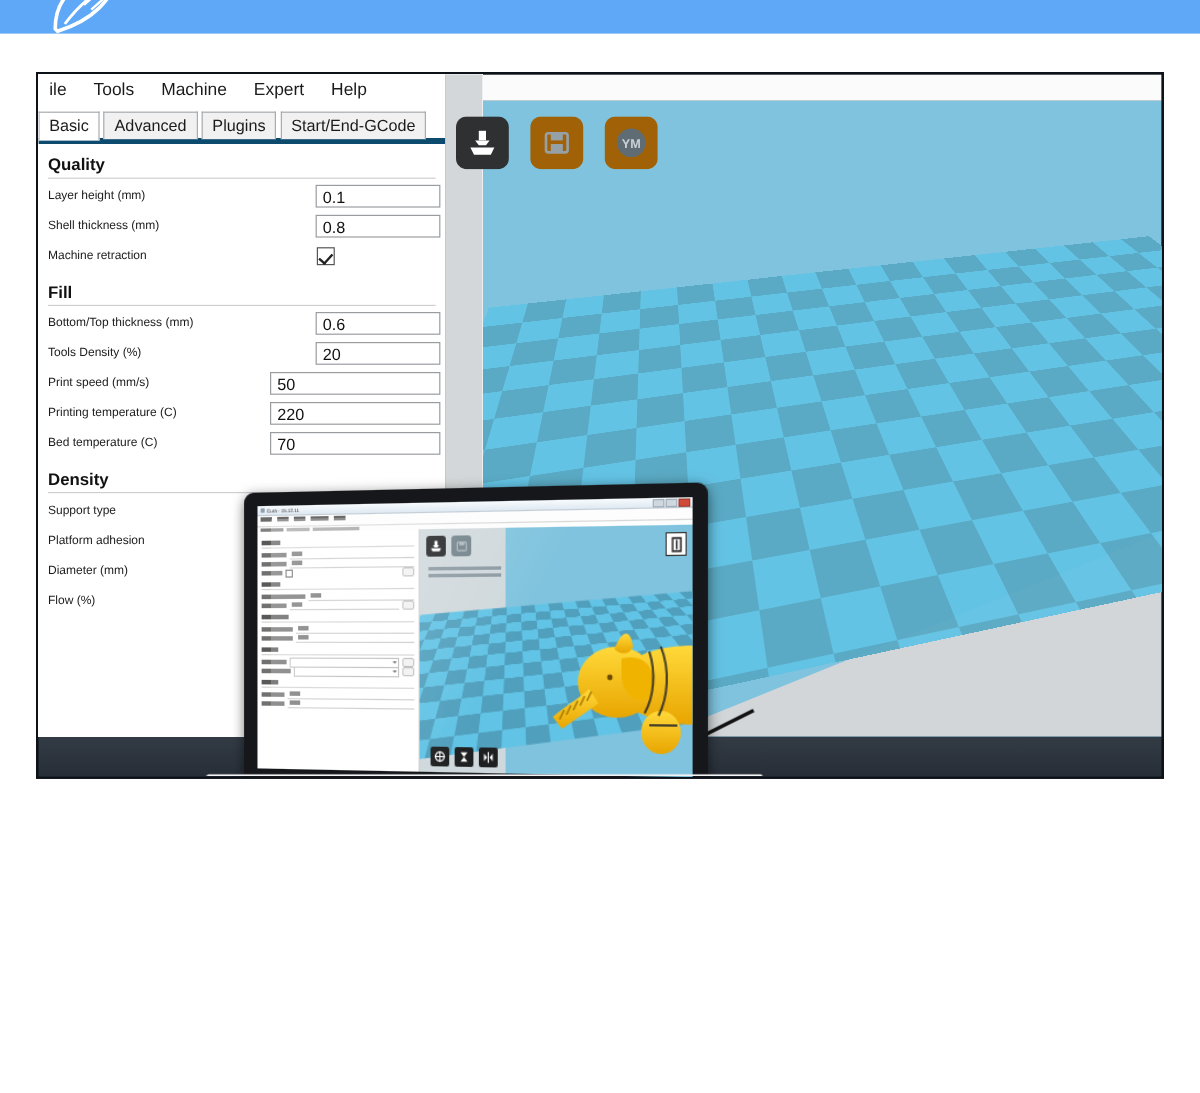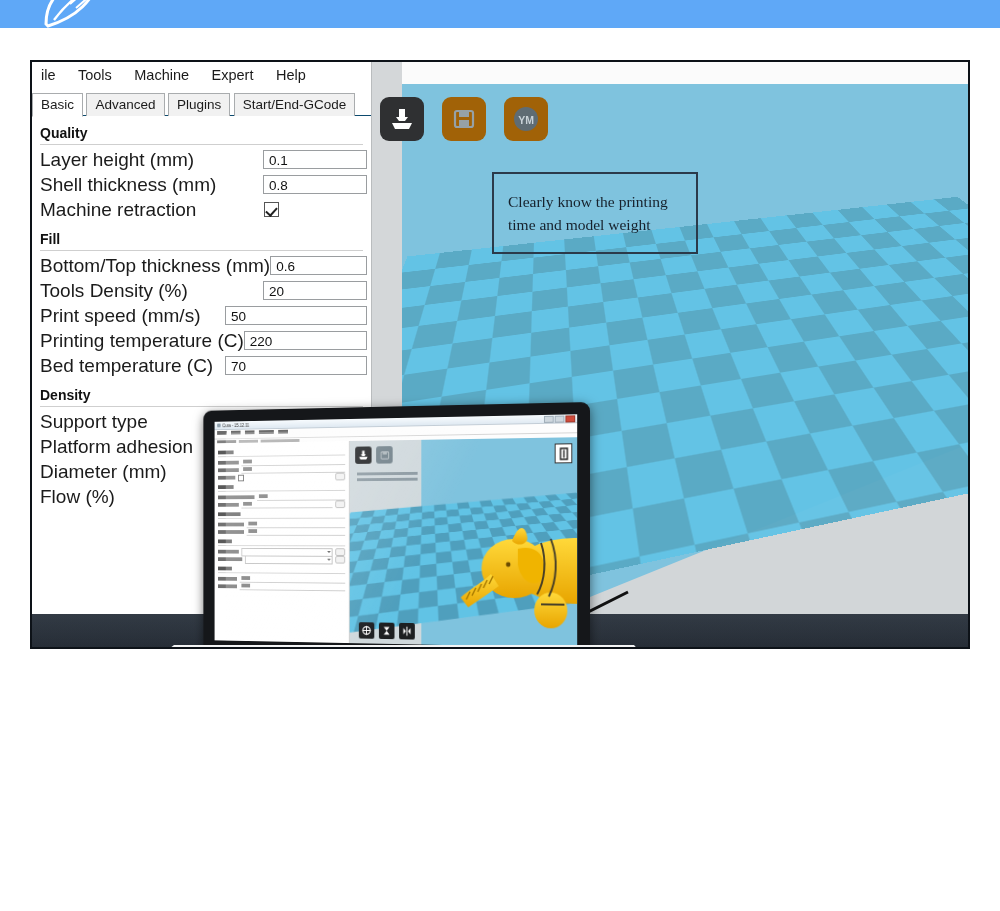--- a/index.html
+++ b/index.html
@@ -29,28 +29,28 @@
        background-image:linear-gradient(45deg,#58a8c4 25%,transparent 25%,transparent 75%,#58a8c4 75%),
                         linear-gradient(45deg,#58a8c4 25%,transparent 25%,transparent 75%,#58a8c4 75%);
        background-size:56px 56px;background-position:0 0,28px 28px;opacity:.96;}
   .bed-corner{position:absolute;left:540px;top:490px;width:60px;height:52px;}
 
   
   .cura{position:absolute;left:0;top:0;width:340px;height:552px;background:#ffffff;
         border-right:1px solid #b9bcbe;box-sizing:border-box;overflow:hidden;}
   .menubar{height:26px;padding:4px 0 0 0;border-bottom:0;background:#fff;white-space:nowrap;}
   .menubar span{display:inline-block;font-size:14.5px;color:#1b1b1b;padding:0 9px;}
-  .tabs{height:23px;border-bottom:1px solid #0c4a6e;background:#fff;white-space:nowrap;position:relative;}
+  .tabs{height:23px;border-bottom:5px solid #0c4a6e;background:#fff;white-space:nowrap;position:relative;}
   .tab{display:inline-block;font-size:13.5px;color:#1b1b1b;padding:3px 8px 4px 8px;
        border:1px solid #a9acae;border-bottom:none;background:#f1f1f1;margin-right:-1px;position:relative;top:1px;}
   .tab.active{background:#ffffff;border-bottom:1px solid #ffffff;z-index:2;}
   .sect{margin:9px 8px 2px 8px;font-size:14px;font-weight:bold;color:#111;
         border-bottom:1px solid #cfcfcf;padding-bottom:3px;}
   .row{display:flex;align-items:center;height:25px;margin:0 4px 0 8px;}
-  .row .lbl{font-size:19px;color:#1b1b1b;white-space:nowrap;}
+  .row .lbl{font-size:10px;color:#1b1b1b;white-space:nowrap;}
   .row .fld{margin-left:auto;height:19px;border:1px solid #9a9da0;background:#fff;
             font-size:13.5px;color:#111;padding:1px 5px;box-sizing:border-box;line-height:17px;}
   .row .fld.w1{width:104px;}
   .row .fld.w2{width:142px;}
   .chk{width:15px;height:15px;border:1px solid #555;margin-left:auto;margin-right:88px;
        position:relative;background:#fff;box-sizing:border-box;}
   .chk:after{content:"";position:absolute;left:3px;top:2px;width:5px;height:9px;
              border:solid #222;border-width:0 2px 2px 0;transform:rotate(42deg);}
   .row.noin .lbl{color:#1b1b1b;}
 
@@ -261,24 +261,20 @@
         </svg>
       </div>
       <div class="ticon gray">
         <svg width="30" height="30" viewBox="0 0 30 30">
           <circle cx="15" cy="15" r="12" fill="#5f6c73"></circle>
           <text x="15" y="19.5" font-family="Liberation Sans, sans-serif" font-size="10.5" font-weight="bold" fill="#c9d2d7" text-anchor="middle">YM</text>
         </svg>
       </div>
     </div>
 
-    <div class="callout">
-      <span>Clearly know the printing</span>
-      <span>time and model weight</span>
-    </div>
 
     <div class="desk">
       <div class="desk-shine"></div>
       <div class="ghost">
         <div>Flow (%)</div>
         <div>Diameter (mm)</div>
       </div>
     </div>
 
     <div class="laptop">

